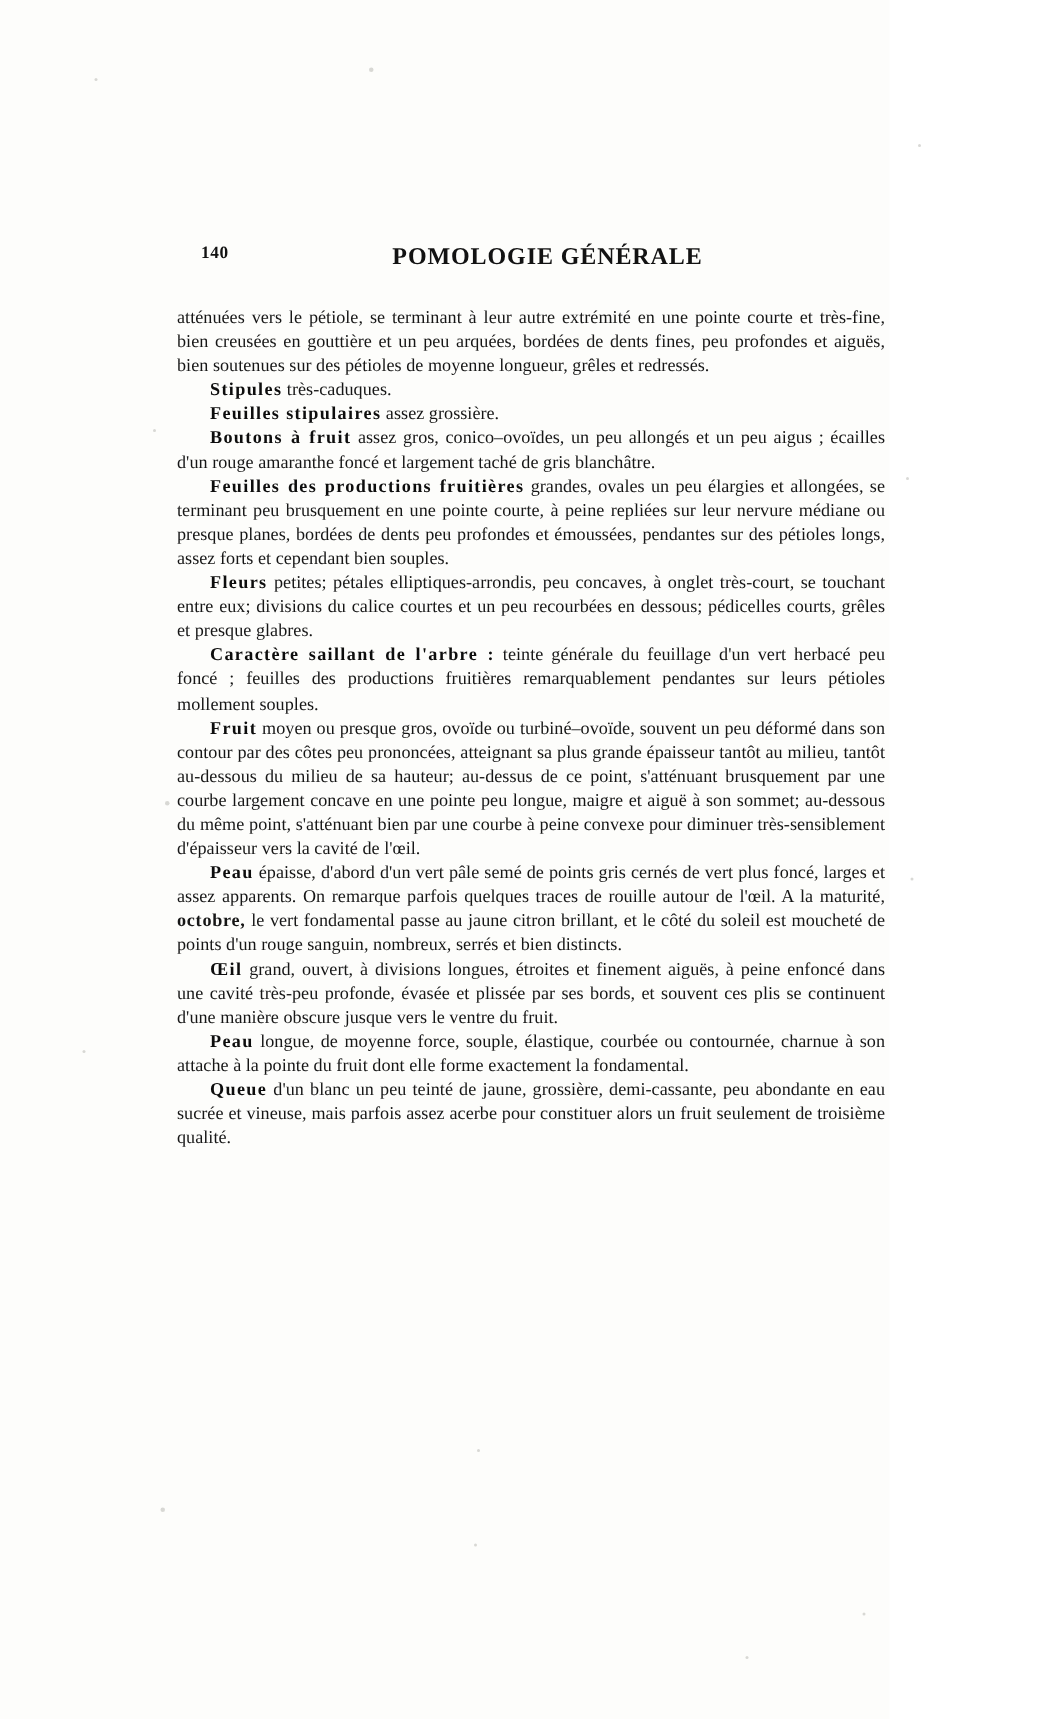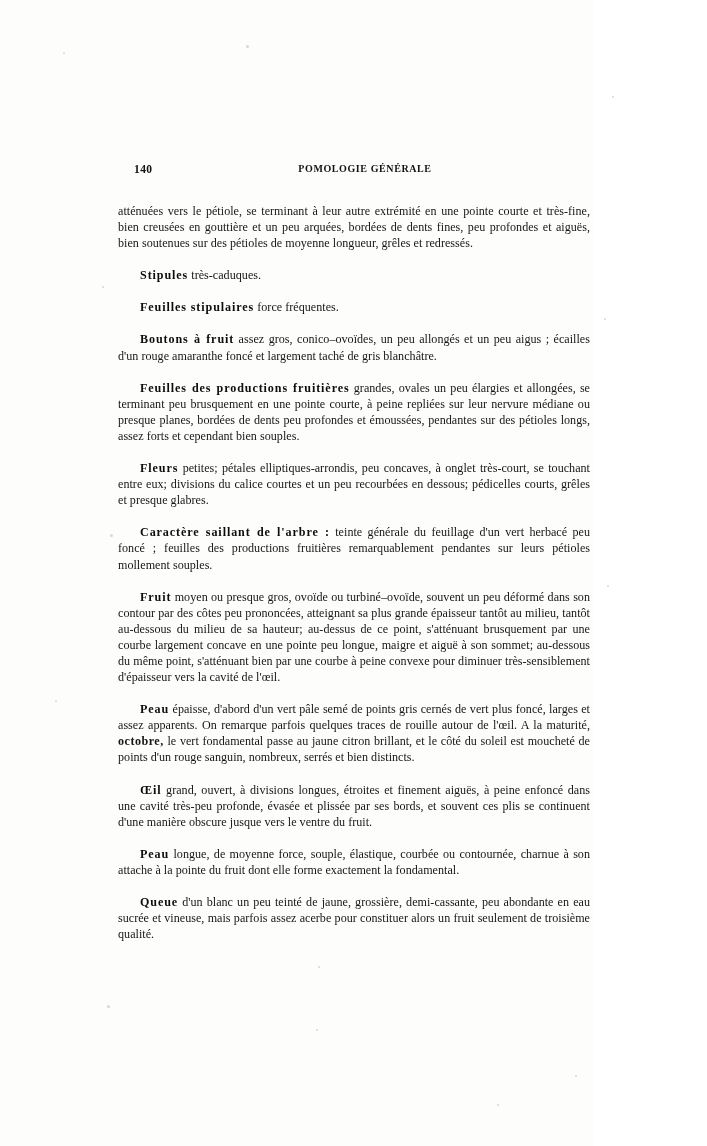--- a/index.html
+++ b/index.html
@@ -47,37 +47,37 @@
     font-weight: bold;
     letter-spacing: 0.4px;
     color: #121212;
   }
   .head-title {
     position: absolute;
     left: 0;
     right: 0;
     top: 0;
     text-align: center;
-    font-size: 10px;
+    font-size: 16px;
     font-weight: bold;
     letter-spacing: 0.6px;
     color: #121212;
     padding-left: 22px;
   }
   p.body-par {
     margin: 0 0 0 0;
     font-size: 12.1px;
     line-height: 16.1px;
     text-align: justify;
     text-justify: inter-word;
     color: #161616;
     letter-spacing: 0.02px;
   }
   p.body-par + p.body-par {
-    margin-top: 16px;
+    margin-top: 0px;
   }
   p.indent {
     text-indent: 22px;
   }
   .lead-sp {
     font-weight: bold;
     letter-spacing: 0.9px;
     color: #0d0d0d;
   }
   .bold-inline {
@@ -116,21 +116,21 @@
 
     <p class="body-par">
       <span>atténuées vers le pétiole, se terminant à leur autre extrémité en une pointe courte et très-fine, bien creusées en gouttière et un peu arquées, bordées de dents fines, peu profondes et aiguës, bien soutenues sur des pétioles de moyenne longueur, grêles et redressés.</span>
     </p>
 
     <p class="body-par indent">
       <span class="lead-sp">Stipules</span><span> très-caduques.</span>
     </p>
 
     <p class="body-par indent">
-      <span class="lead-sp">Feuilles stipulaires</span><span> force fréquentes.</span>
+      <span class="lead-sp">Feuilles stipulaires</span><span> assez grossière.</span>
     </p>
 
     <p class="body-par indent">
       <span class="lead-sp">Boutons à fruit</span><span> assez gros, conico–ovoïdes, un peu allongés et un peu aigus ; écailles d'un rouge amaranthe foncé et largement taché de gris blanchâtre.</span>
     </p>
 
     <p class="body-par indent">
       <span class="lead-sp">Feuilles des productions fruitières</span><span> grandes, ovales un peu élargies et allongées, se terminant peu brusquement en une pointe courte, à peine repliées sur leur nervure médiane ou presque planes, bordées de dents peu profondes et émoussées, pendantes sur des pétioles longs, assez forts et cependant bien souples.</span>
     </p>
 

